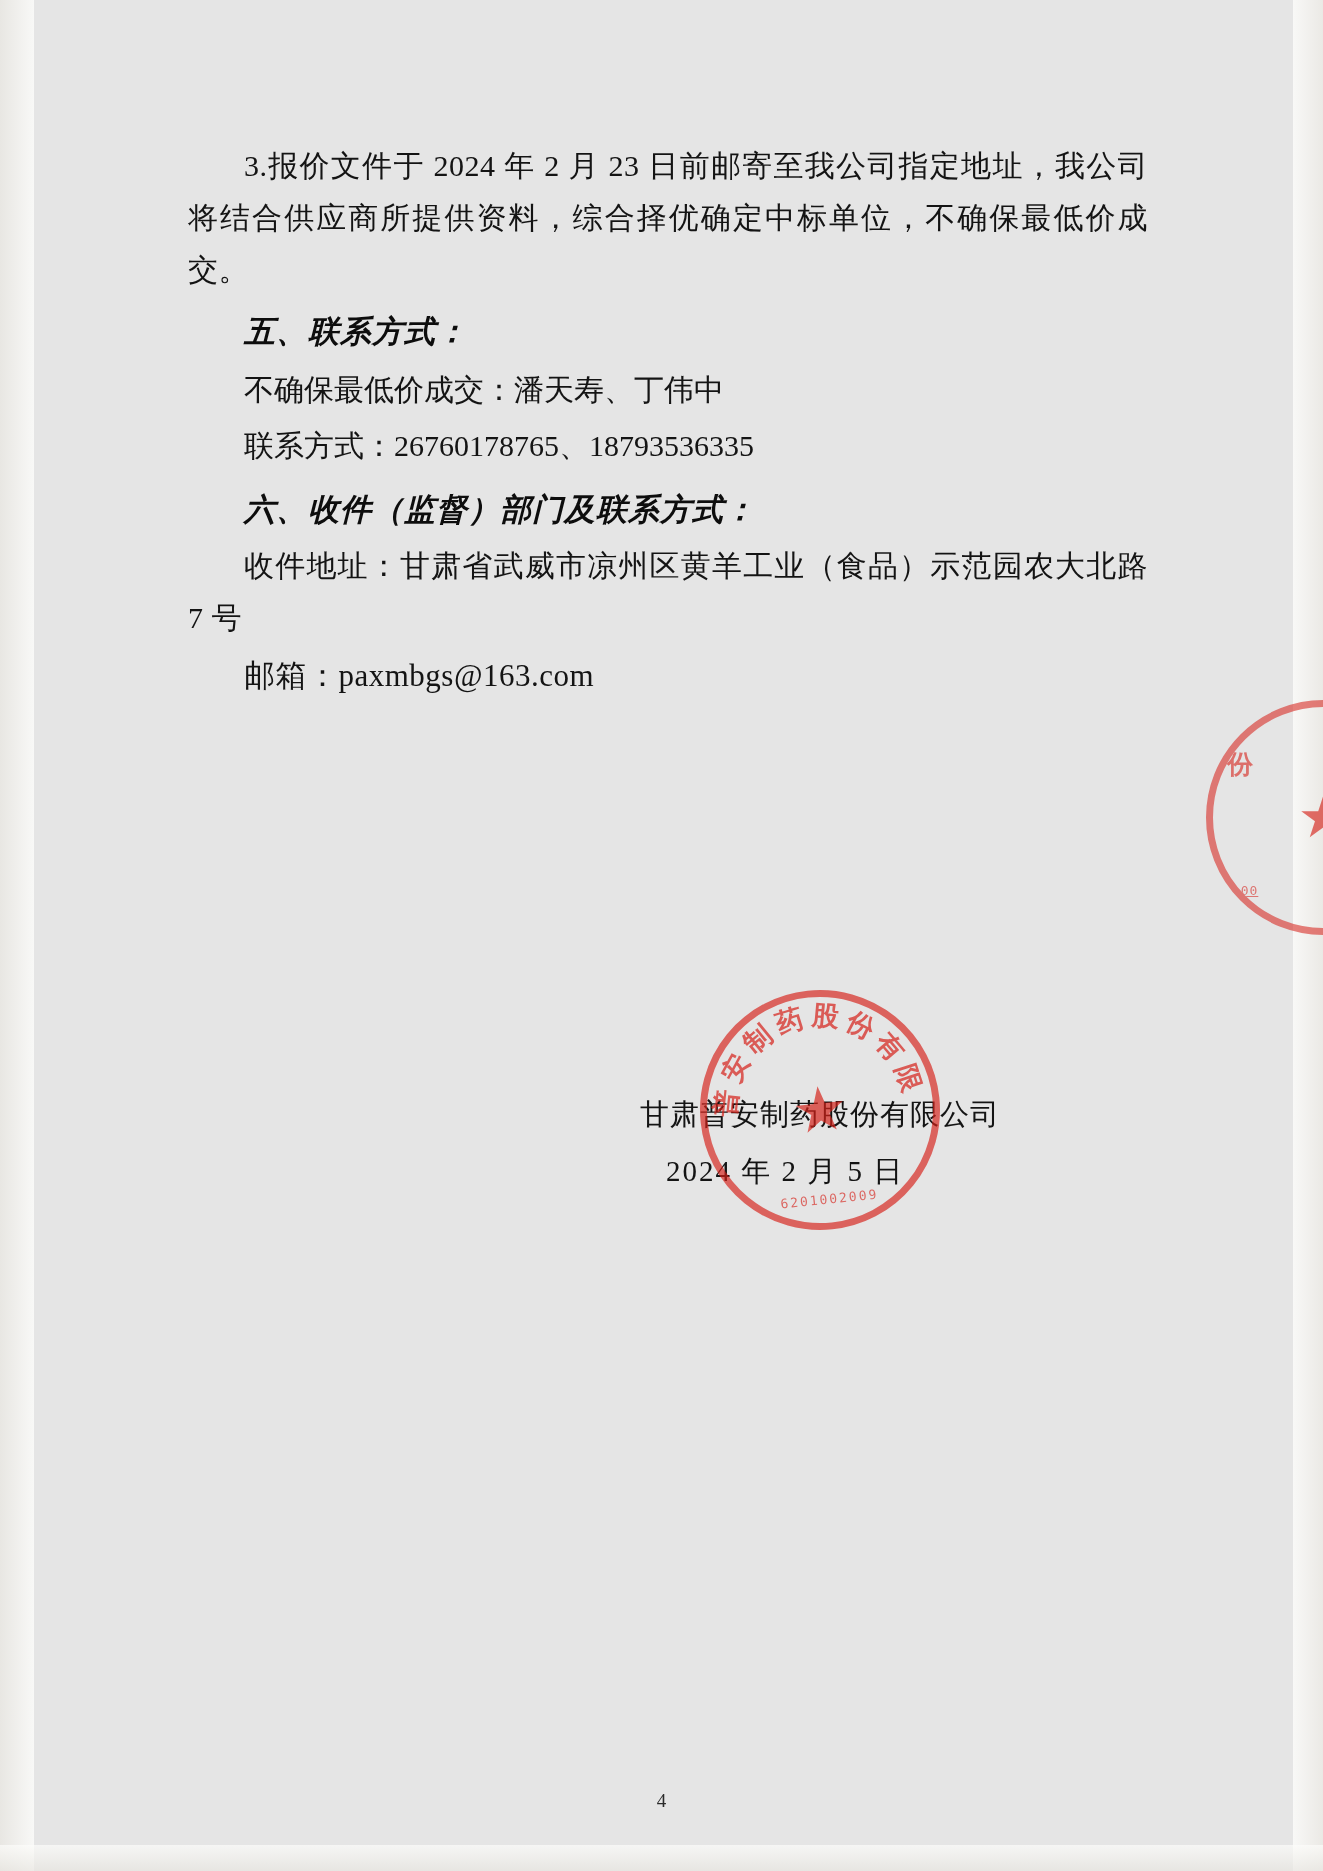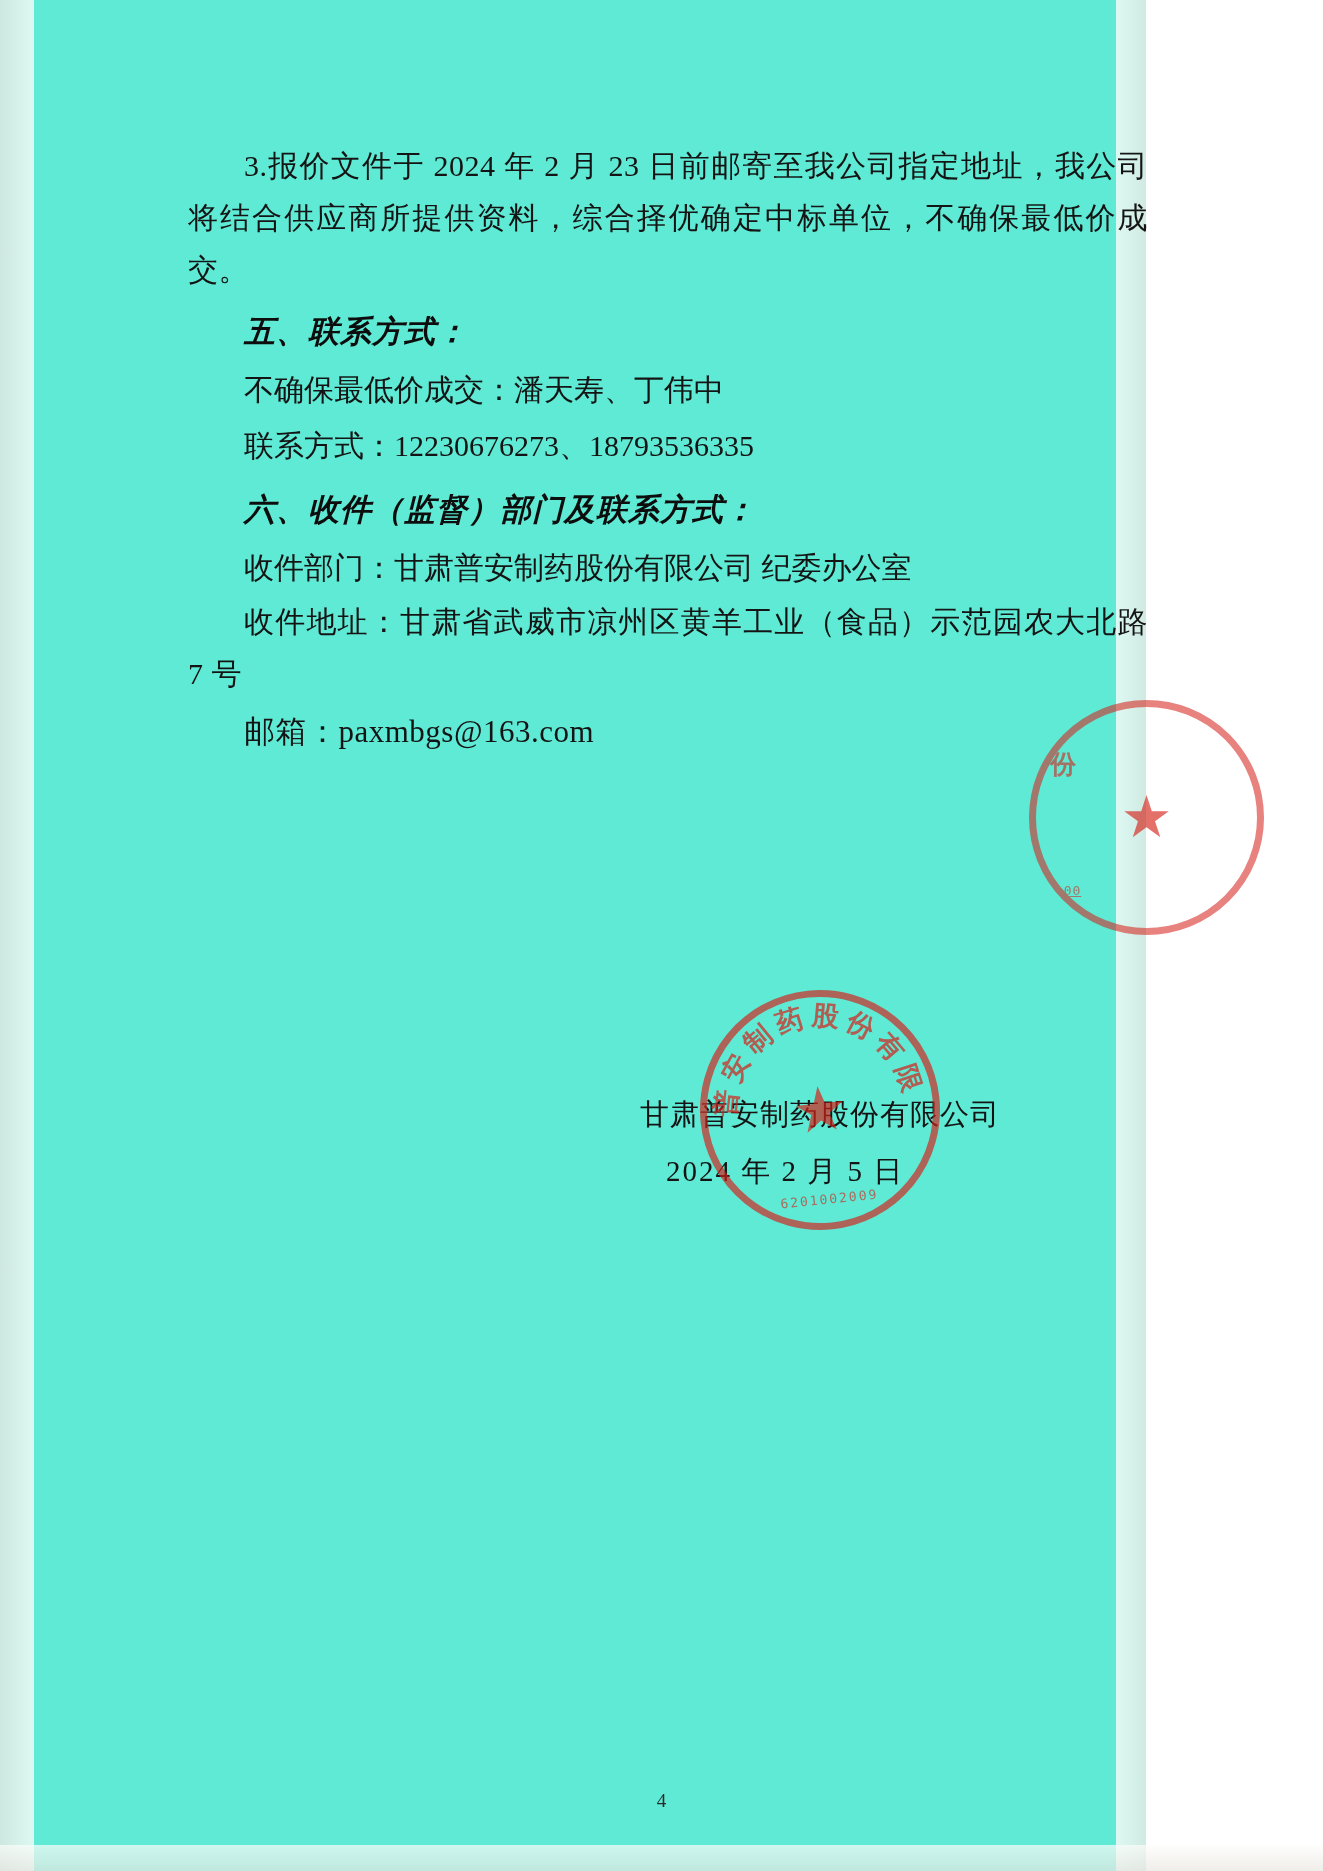--- a/index.html
+++ b/index.html
@@ -12,23 +12,23 @@
     background: #ffffff;
     font-family: "Liberation Serif", "DejaVu Serif", serif;
     color: #1a1a1a;
     overflow: hidden;
     position: relative;
   }
   .page {
     position: absolute;
     top: 0;
     left: 0;
-    width: 1146px;
+    width: 1323px;
     height: 1871px;
-    background: #5eead4;
+    background: #e5e5e5;
   }
   
   .scan-edge-left {
     position: absolute;
     left: 0; top: 0;
     width: 34px; height: 1871px;
     background: linear-gradient(to right, #e9e7e2, #fdfdfb);
     opacity: .8;
   }
   .scan-edge-right {
@@ -201,25 +201,24 @@
   <div class="scan-edge-bottom"></div>
 
   <div class="content">
 
     <p class="para indent">3.报价文件于 2024 年 2 月 23 日前邮寄至我公司指定地址，我公司将结合供应商所提供资料，综合择优确定中标单位，不确保最低价成交。</p>
 
     <h2 class="heading">五、联系方式：</h2>
 
     <p class="line">不确保最低价成交：潘天寿、丁伟中</p>
 
-    <p class="line">联系方式：12230676273、18793536335</p>
+    <p class="line">联系方式：26760178765、18793536335</p>
 
     <h2 class="heading">六、收件（监督）部门及联系方式：</h2>
 
-    <p class="line">收件部门：甘肃普安制药股份有限公司  纪委办公室</p>
 
 
     <p class="para indent">收件地址：甘肃省武威市凉州区黄羊工业（食品）示范园农大北路 7 号</p>
 
     <p class="line mono">邮箱：paxmbgs@163.com</p>
 
   </div>
 
   <div class="signature">
     <div class="sig-line">甘肃普安制药股份有限公司</div>

